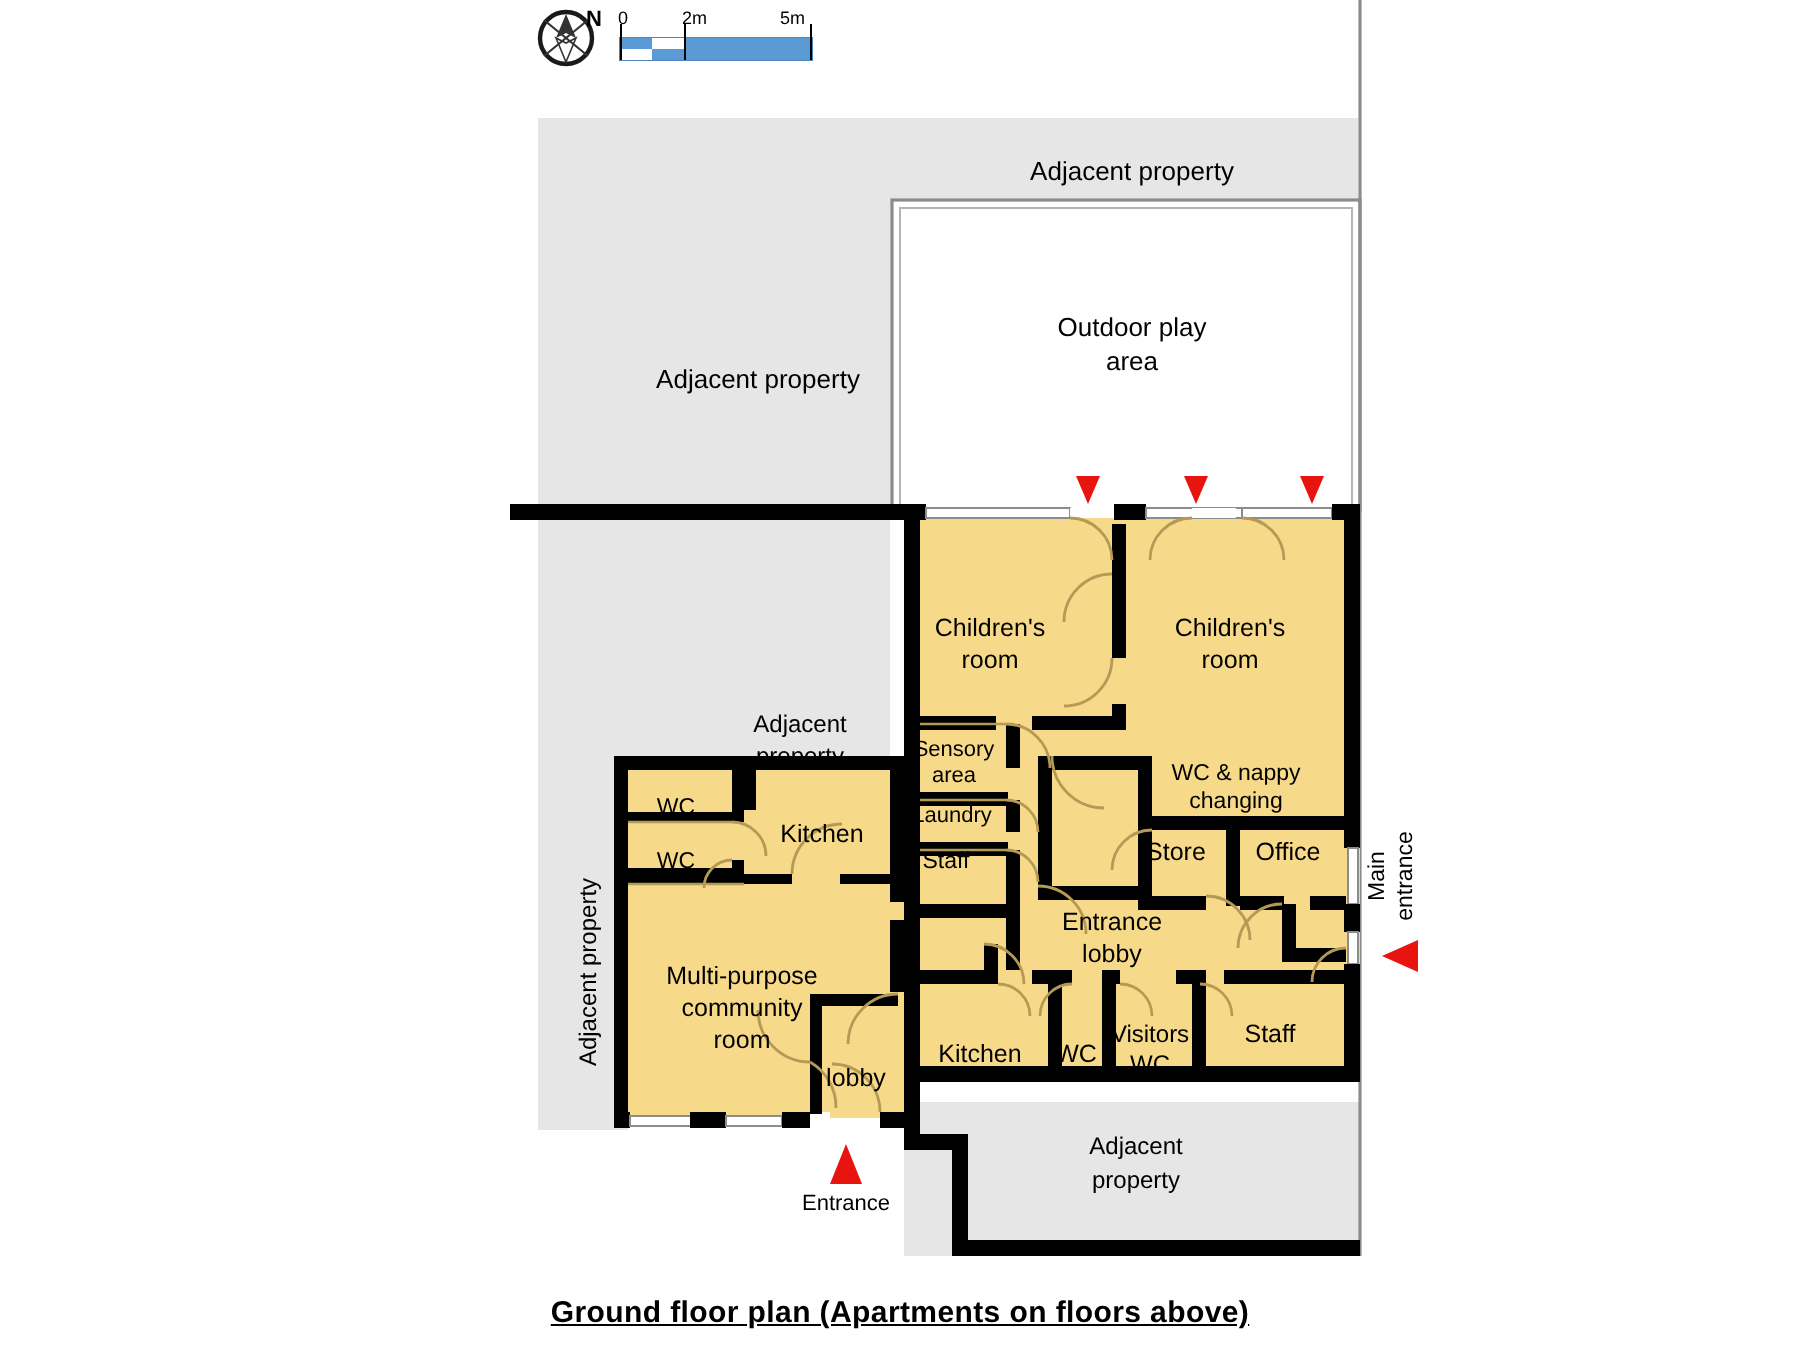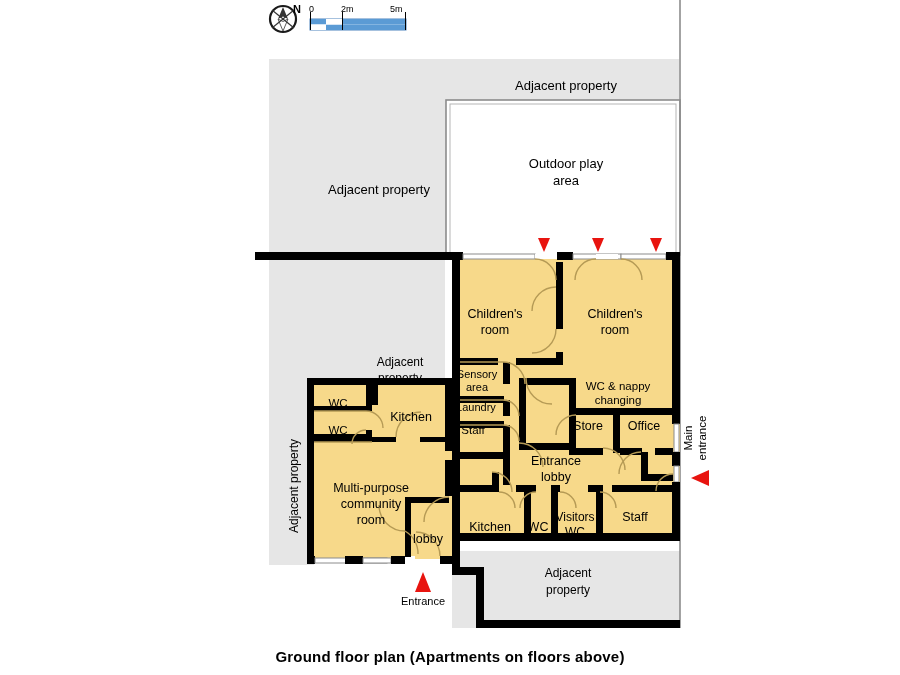--- a/index.html
+++ b/index.html
@@ -2,21 +2,21 @@
 <html><head>
 <meta charset="utf-8">
 <style>
   html,body{margin:0;padding:0;background:#ffffff;}
   body{width:900px;height:675px;overflow:hidden;
        font-family:"Liberation Sans","DejaVu Sans",sans-serif;color:#000;}
   #stage{position:relative;width:900px;height:675px;}
   svg{display:block;}
   .rt{font-family:"Liberation Sans","DejaVu Sans",sans-serif;fill:#000;}
   .caption{position:absolute;left:0;top:648px;width:900px;text-align:center;
-           font-size:15px;font-weight:bold;letter-spacing:.2px;}
+           font-size:15px;font-weight:bold;letter-spacing:.2px;text-decoration:underline;}
 </style>
 </head>
 <body>
 
 <div id="stage">
 
 <svg width="900" height="675" viewBox="0 0 900 675">
 
   <g>
     <circle cx="283" cy="19" r="13" fill="#ffffff" stroke="#1a1a1a" stroke-width="2.2"></circle>

